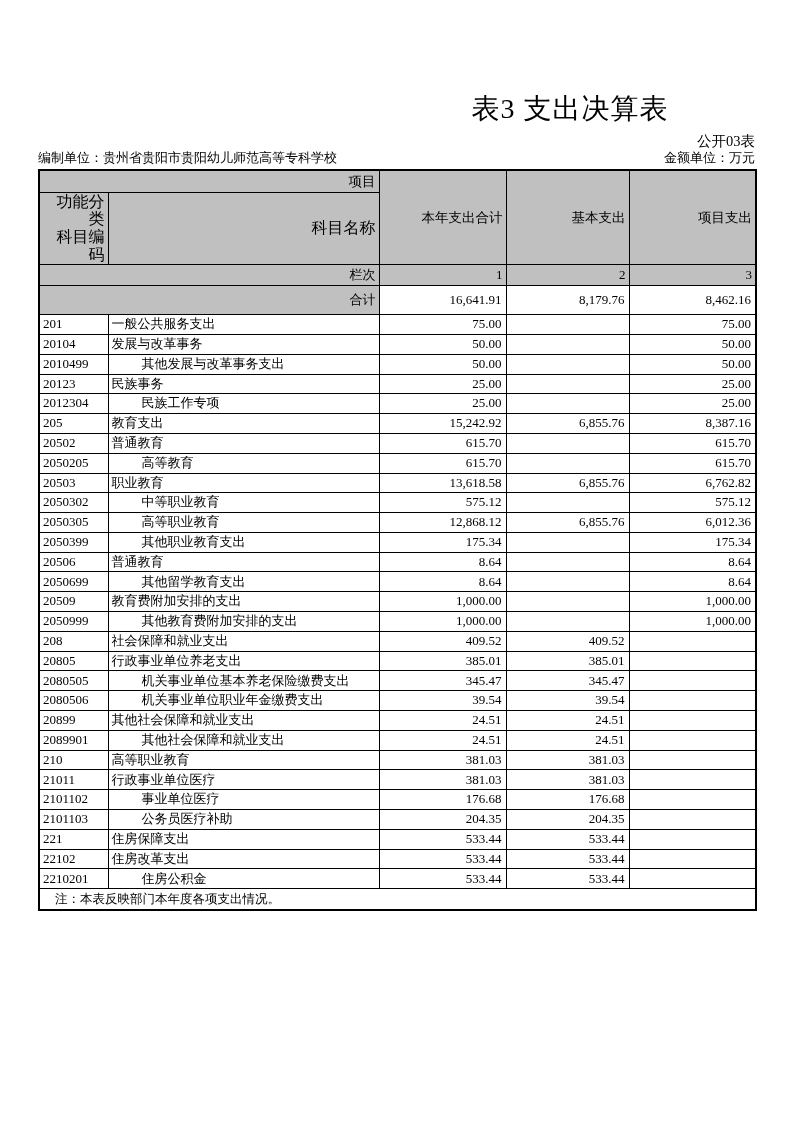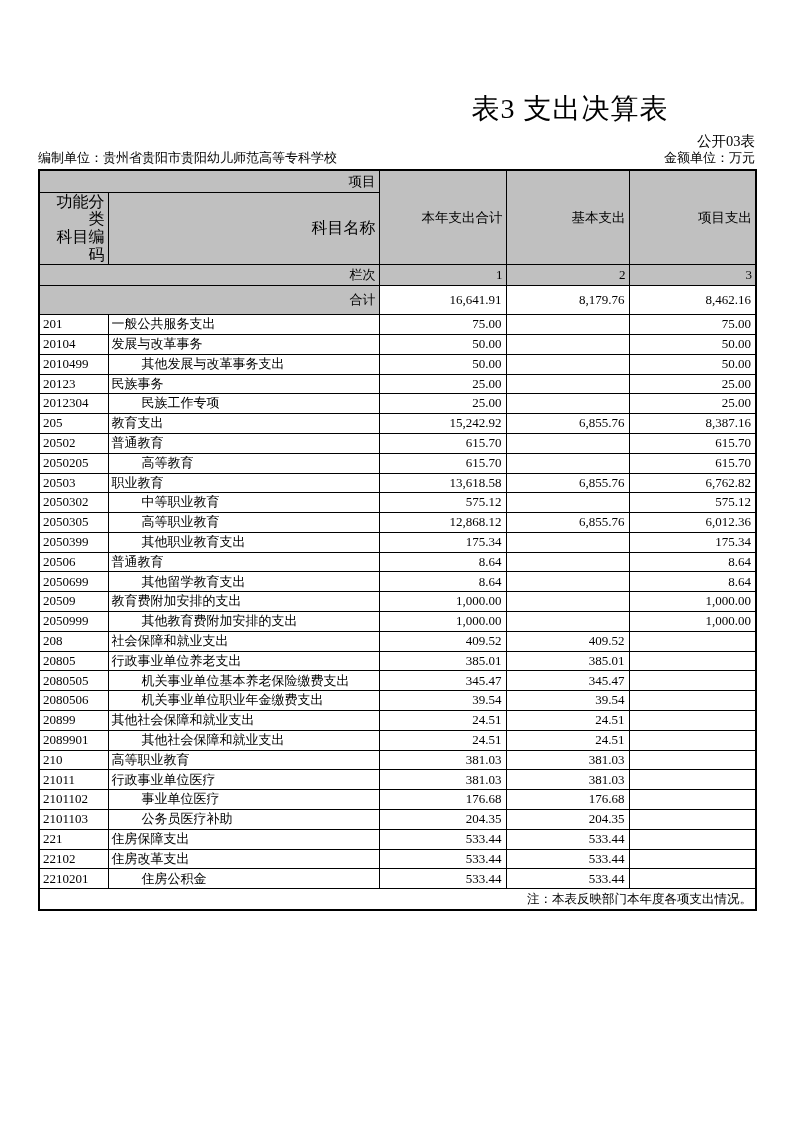--- a/index.html
+++ b/index.html
@@ -58,21 +58,21 @@
   .num { text-align: right; padding-right: 4px; }
   td.code { padding-left: 3px; }
   td.name { }
   td.name.indent { padding-left: 33px; }
   tr.h-project td { height: 22px; font-size: 13.5px; }
   tr.h-main td { height: 50px; font-size: 16px; }
   td.prewrap { white-space: pre-line; }
   tr.h-lanci td { height: 21px; }
   tr.h-total td { height: 29px; }
   tr.data td { height: 19.8px; }
-  tr.note-row td { height: 21px; font-size: 12.5px; padding-left: 3px; text-align: right; }
+  tr.note-row td { height: 21px; font-size: 12.5px; padding-left: 15px; }
 </style>
 </head>
 <body>
 
 <div class="page">
 
   <div class="title">表3  支出决算表</div>
 
   <div class="doc-code">公开03表</div>
 

